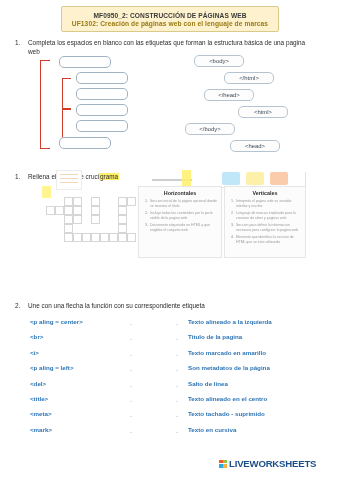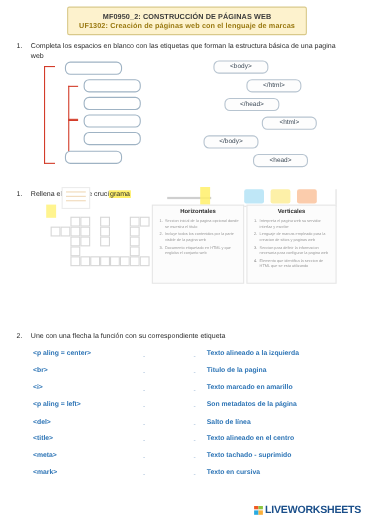--- a/index.html
+++ b/index.html
@@ -274,21 +274,21 @@
     top: 0;
     font-size: 6.2px;
     font-weight: bold;
     color: #2e75b6;
     white-space: nowrap;
   }
 
   
   #footer {
     position: absolute;
-    left: 231px;
+    left: 219px;
     top: 458px;
     display: flex;
     align-items: center;
     gap: 2px;
   }
   .lw-mark {
     width: 8px;
     height: 8px;
     display: grid;
     grid-template-columns: 1fr 1fr;

